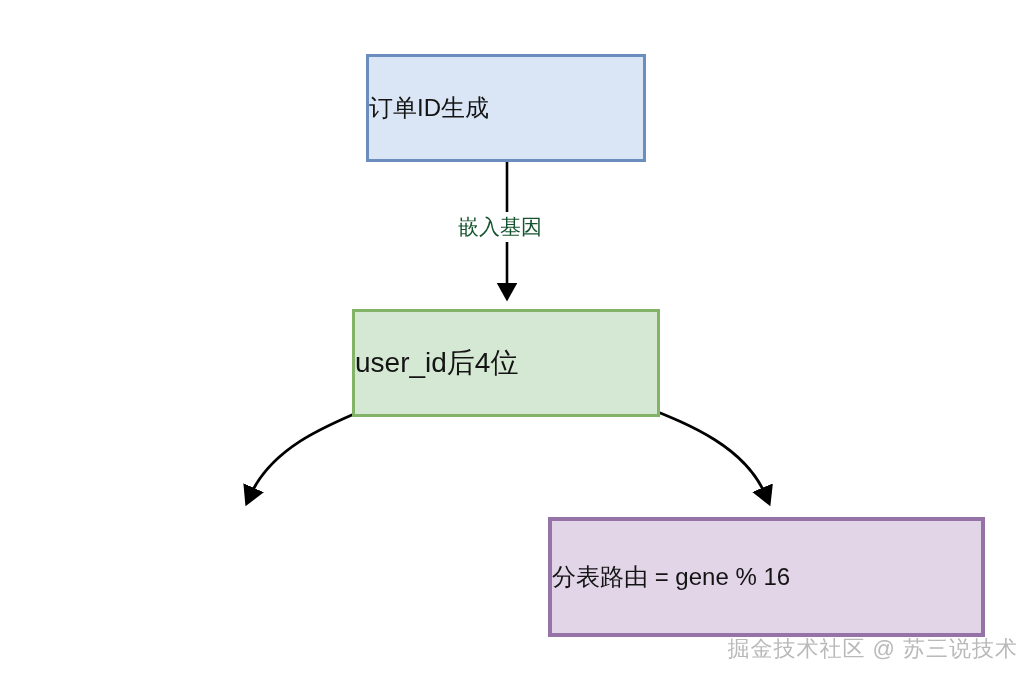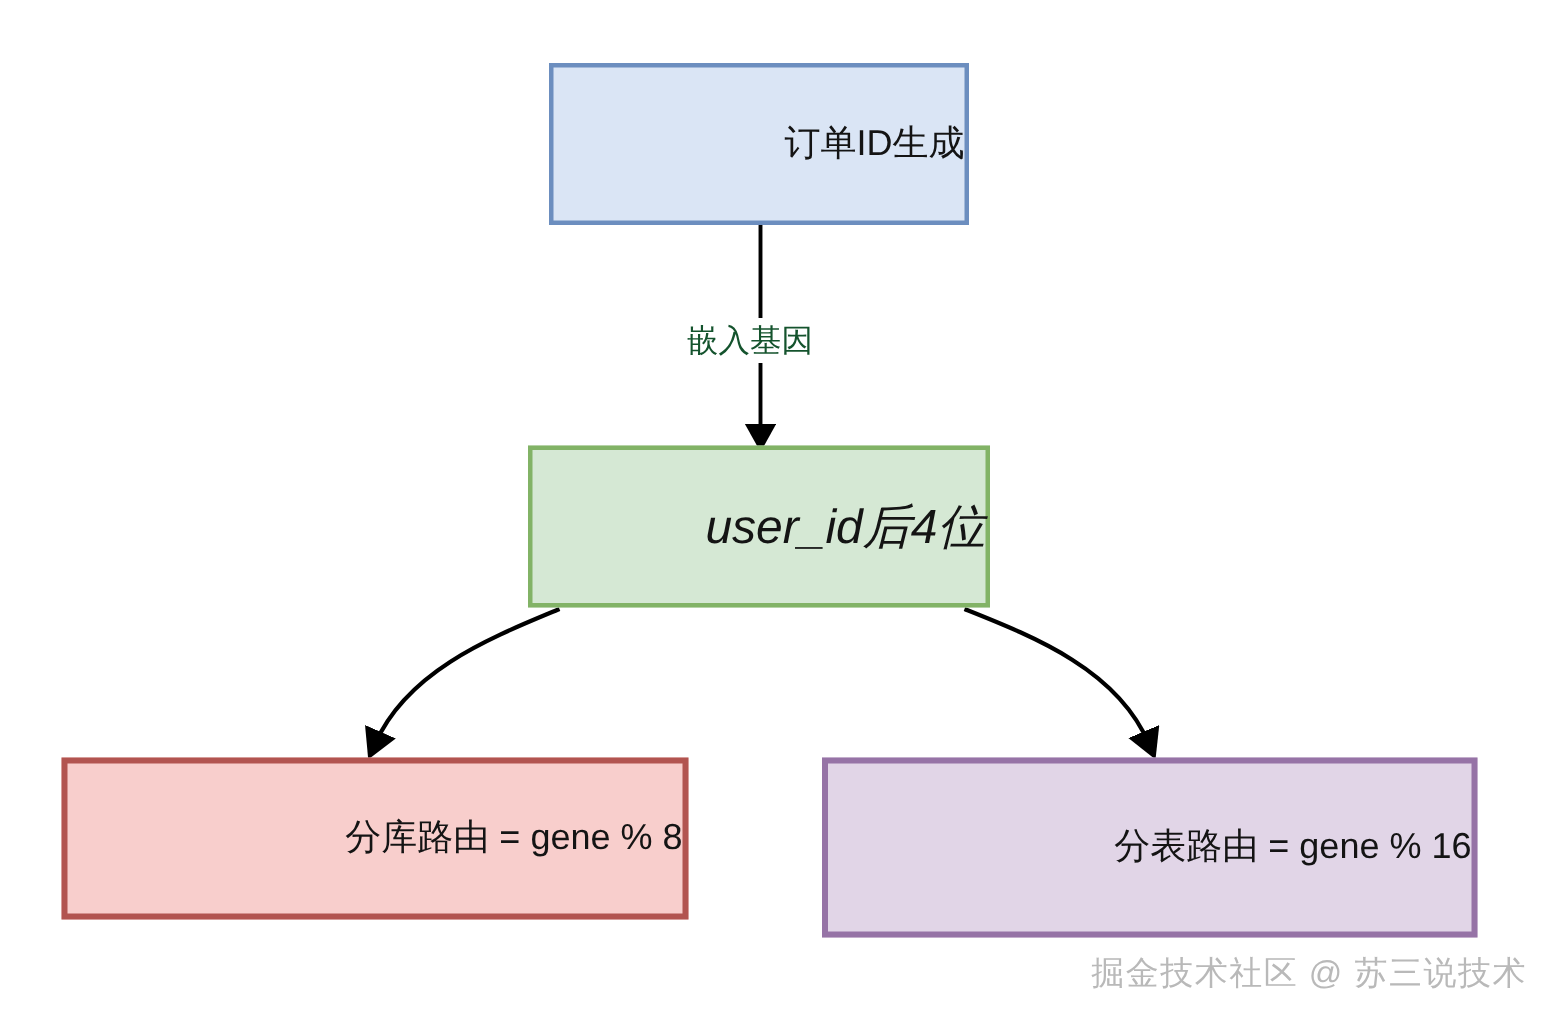--- a/index.html
+++ b/index.html
@@ -34,22 +34,23 @@
     pointer-events: none;
   }
 
   
   .node {
     position: absolute;
     box-sizing: border-box;
     z-index: 2;
     display: flex;
     align-items: center;
-    justify-content: flex-end;
+    justify-content: flex-start;
     text-align: center;
+    margin-top: 12px;
   }
   .node-label {
     color: #141414;
     line-height: 1.2;
     white-space: nowrap;
   }
 
   #node-order-id {
     left: 366px;
     top: 42px;
@@ -61,21 +62,21 @@
   #node-order-id .node-label { font-size: 24px; }
 
   #node-user-gene {
     left: 352px;
     top: 297px;
     width: 308px;
     height: 108px;
     background: #d5e8d4;
     border: 3px solid #82b366;
   }
-  #node-user-gene .node-label { font-size: 32px; font-style: italic; }
+  #node-user-gene .node-label { font-size: 28px; }
 
   #node-db-route {
     left: 41px;
     top: 505px;
     width: 418px;
     height: 108px;
     background: #f8cecc;
     border: 4px solid #b25450;
   }
   #node-db-route .node-label { font-size: 24px; }
@@ -141,23 +142,20 @@
   </svg>
 
   <div class="node" id="node-order-id">
     <span class="node-label">订单ID生成</span>
   </div>
 
   <div class="node" id="node-user-gene">
     <span class="node-label">user_id后4位</span>
   </div>
 
-  <div class="node" id="node-db-route">
-    <span class="node-label">分库路由 = gene % 8</span>
-  </div>
 
   <div class="node" id="node-table-route">
     <span class="node-label">分表路由 = gene % 16</span>
   </div>
 
   <div id="edge-label-gene">嵌入基因</div>
 
   <div id="watermark">掘金技术社区 @ 苏三说技术</div>
 
 </div>

